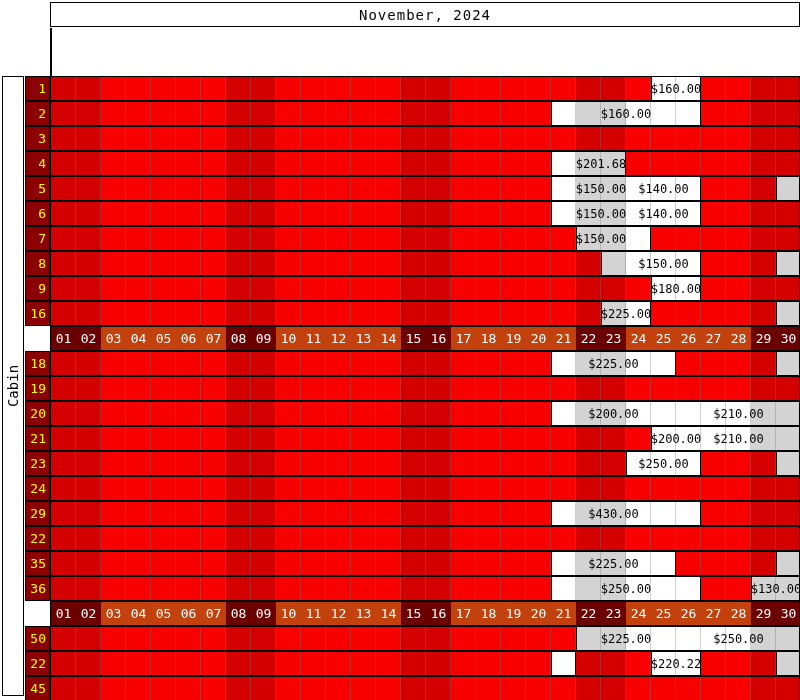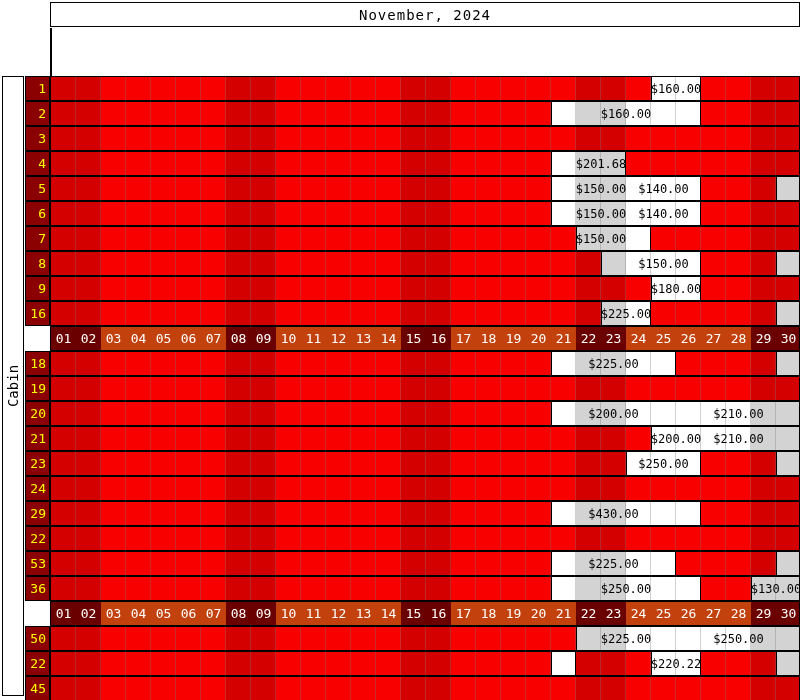--- a/index.html
+++ b/index.html
@@ -752,21 +752,21 @@
         <div class="daycell c-red-d cellsep" style="left: 550px; width: 25px;"></div>
         <div class="daycell c-red-l cellsep" style="left: 575px; width: 25px;"></div>
         <div class="daycell c-red-l cellsep" style="left: 600px; width: 25px;"></div>
         <div class="daycell c-red-l cellsep" style="left: 625px; width: 25px;"></div>
         <div class="daycell c-red-l cellsep" style="left: 650px; width: 25px;"></div>
         <div class="daycell c-red-l cellsep" style="left: 675px; width: 25px;"></div>
         <div class="daycell c-red-d cellsep" style="left: 700px; width: 25px;"></div>
         <div class="daycell c-red-d cellsep" style="left: 725px; width: 25px;"></div>
       </div>
       <div class="rowhdr" style="top: 551px; height: 25px;">
-        <span>53</span>
+        <span>35</span>
       </div>
       <div class="gridrow" style="top: 551px; height: 25px;">
         <div class="daycell c-red-d cellsep" style="left: 0px; width: 25px;"></div>
         <div class="daycell c-red-d cellsep" style="left: 25px; width: 25px;"></div>
         <div class="daycell c-red-l cellsep" style="left: 50px; width: 25px;"></div>
         <div class="daycell c-red-l cellsep" style="left: 75px; width: 25px;"></div>
         <div class="daycell c-red-l cellsep" style="left: 100px; width: 25px;"></div>
         <div class="daycell c-red-l cellsep" style="left: 125px; width: 25px;"></div>
         <div class="daycell c-red-l cellsep" style="left: 150px; width: 25px;"></div>
         <div class="daycell c-red-d cellsep" style="left: 175px; width: 25px;"></div>

